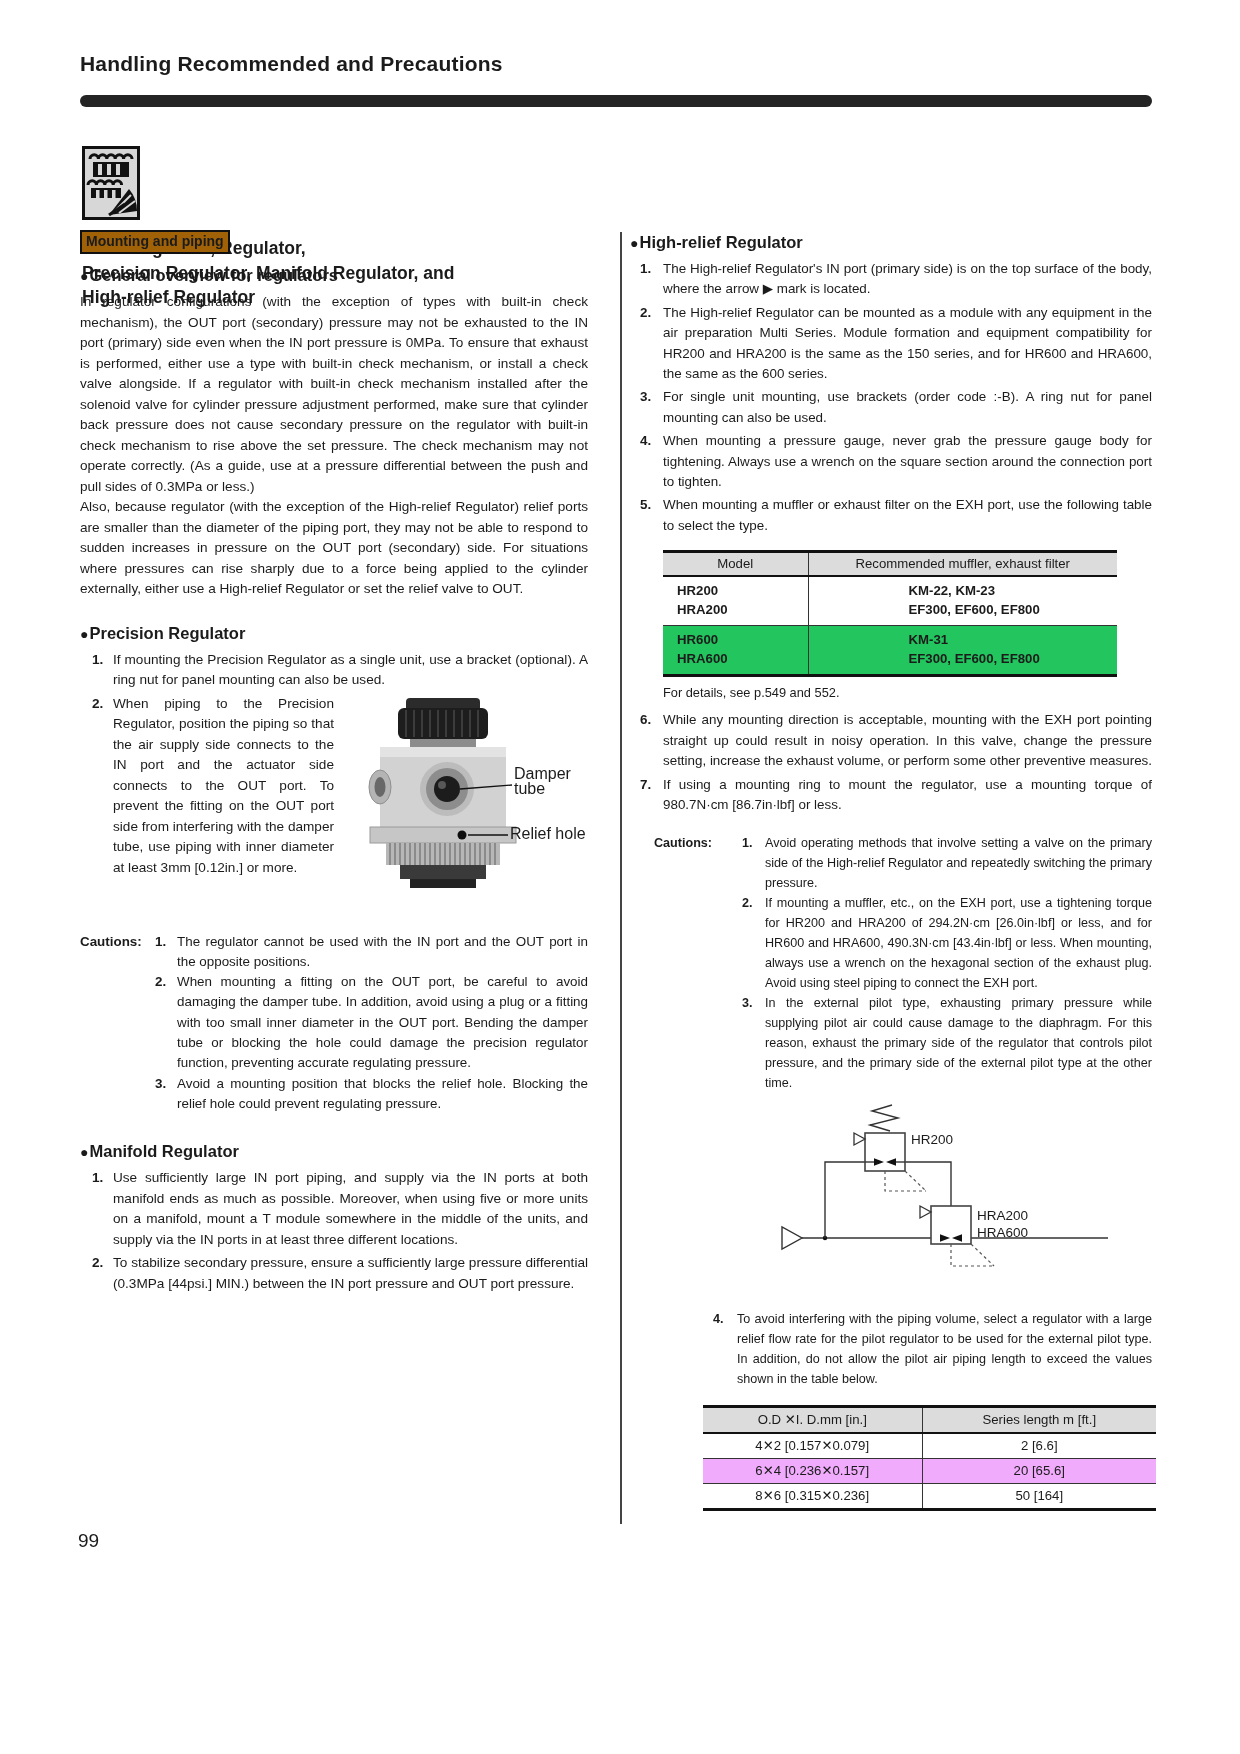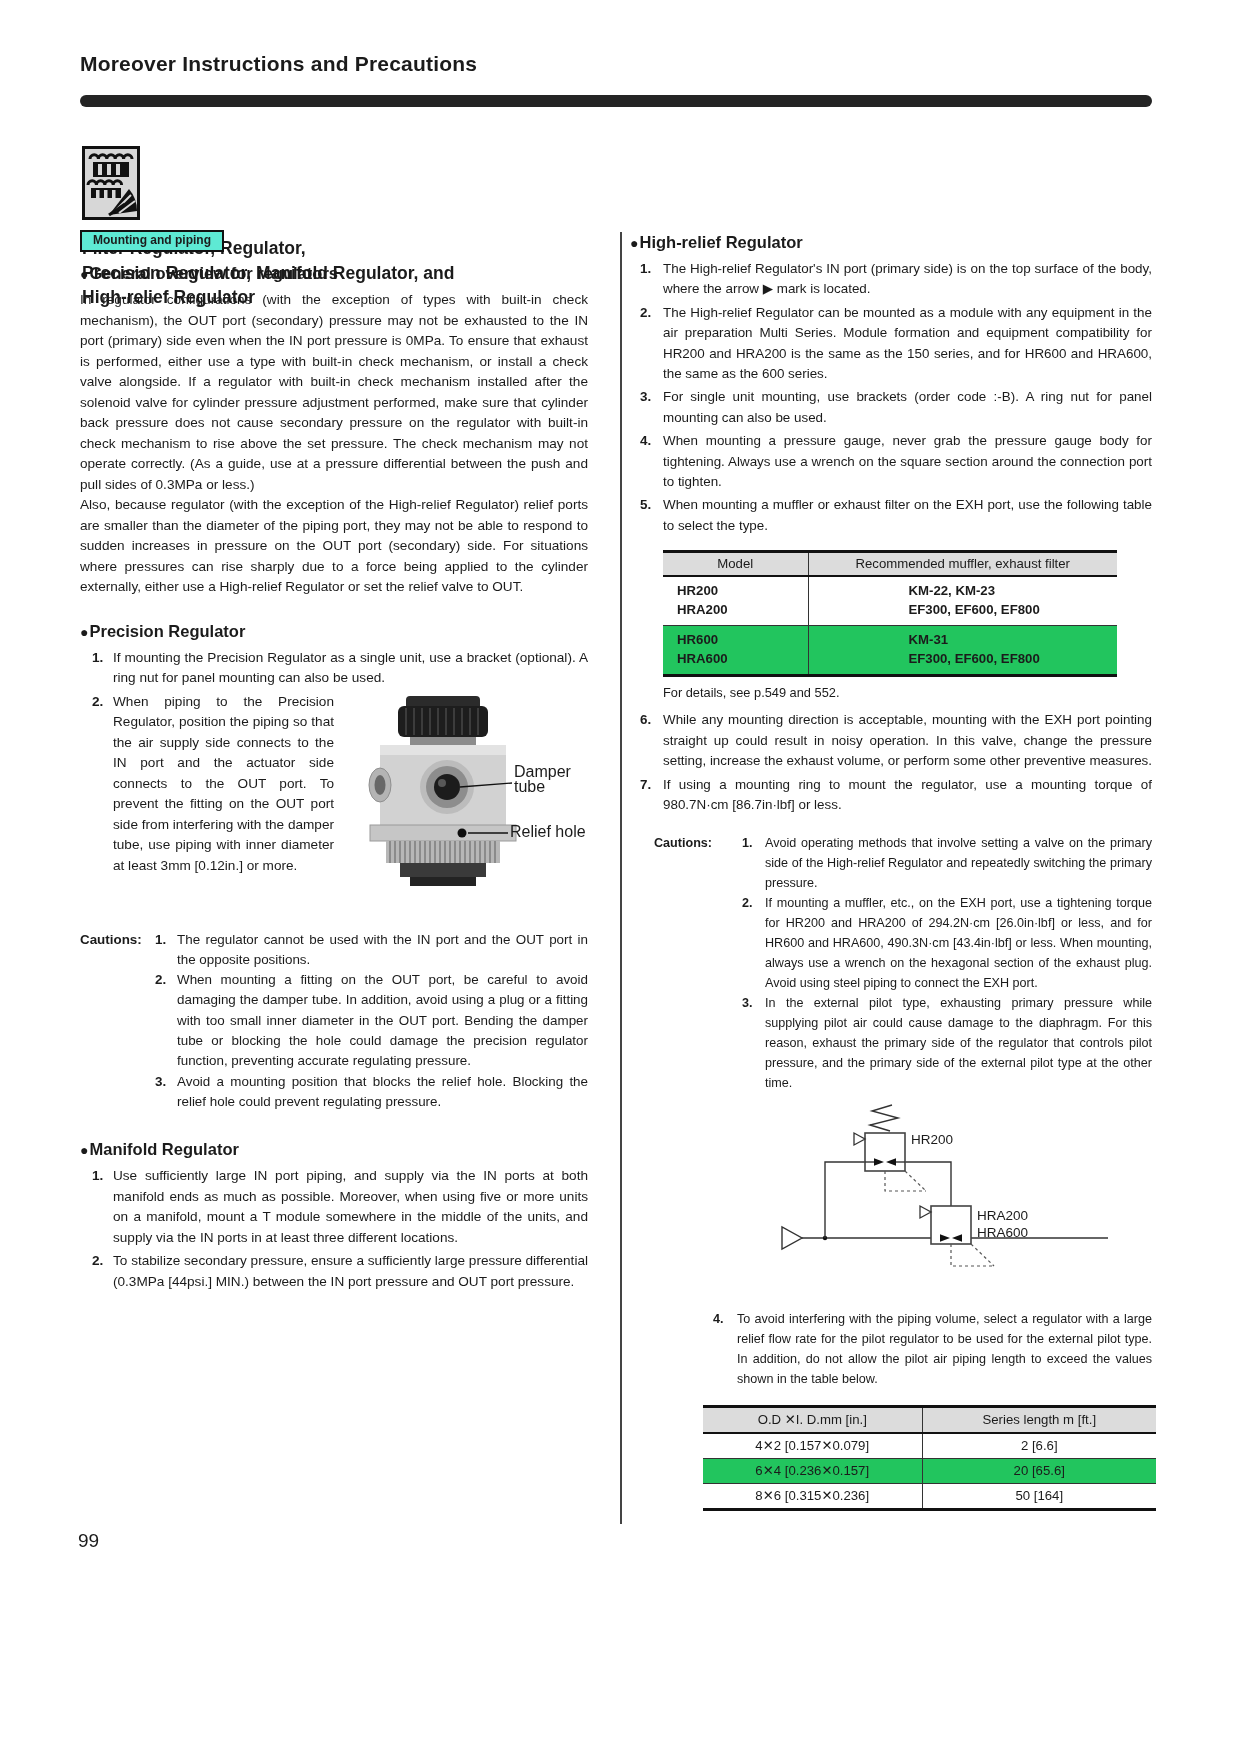--- a/index.html
+++ b/index.html
@@ -7,22 +7,22 @@
         font-family:"Liberation Sans", sans-serif;color:#1b1b1b;overflow:hidden;}
   .h-title{position:absolute;left:80px;top:52px;font-size:21px;font-weight:bold;letter-spacing:.2px;}
   .h-bar{position:absolute;left:80px;top:95px;width:1072px;height:12px;background:#242424;border-radius:7px;}
   .tblock{position:absolute;left:82px;top:146px;display:flex;gap:15px;flex-direction:column;}
   .icon-box{width:58px;height:74px;background:#d7d7d7;border:3px solid #111;box-sizing:border-box;flex:0 0 auto;}
   .tlines{font-size:17.5px;font-weight:bold;line-height:24.5px;padding-top:1px;}
   .divider{position:absolute;left:620px;top:232px;height:1292px;width:1.5px;background:#444;}
   .col{position:absolute;top:230px;}
   .col-l{left:80px;width:508px;}
   .col-r{left:630px;top:228px;width:522px;}
-  .boxhead{display:inline-block;border:2px solid #111;background:#5eead4;font-size:12px;
-           font-weight:bold;padding:1px 11px 3px;margin-bottom:7px;}
+  .boxhead{display:inline-block;border:2px solid #111;background:#a16207;font-size:14px;
+           font-weight:bold;padding:1px 4px 3px;margin-bottom:7px;}
   .shead{font-size:16.5px;font-weight:bold;margin:5px 0 7px;}
   .shead .blt{font-size:14px;margin-right:1px;}
   .para{font-size:13.6px;line-height:20.5px;text-align:justify;}
   .item{display:flex;font-size:13.6px;line-height:20.5px;margin-top:3px;}
   .col-l .item{padding-left:12px;}
   .item .num{font-weight:bold;flex:0 0 21px;}
   .itext{flex:1;text-align:justify;}
   .col-r .item{padding-left:10px;font-size:13.4px;line-height:20.4px;}
   .col-r .item .num{flex:0 0 23px;}
   .cautions{display:flex;margin-top:20px;clear:both;}
@@ -53,32 +53,32 @@
   .tbl1 td.c1{padding-left:14px;}
   .tbl1 td.c2{padding-left:100px;}
   .tbl1 tr.r1 td{border-bottom:1.5px solid #333;}
   .tbl1 tr.r2{background:#22c55e;}
   .note{font-size:12.8px;margin:8px 0 0 33px;}
   .tbl2{margin:16px 0 0 73px;width:453px;table-layout:fixed;}
   .tbl2 .w1{width:219px;}
   .tbl2 th{background:#dcdcdc;font-weight:normal;font-size:13.2px;padding:4px 2px 5px;border-bottom:2px solid #111;}
   .tbl2 td{font-size:13.2px;text-align:center;padding:4px 2px 5px;border-bottom:1.5px solid #333;}
   .tbl2 tr:last-child td{border-bottom:none;}
-  .tbl2 tr.alt{background:#22c55e;}
+  .tbl2 tr.alt{background:#f0abfc;}
   .diagram{position:relative;height:192px;margin-top:10px;}
   .diagram svg{position:absolute;left:48px;top:0;}
   svg text{font-family:"Liberation Sans", sans-serif;font-size:13.5px;fill:#1b1b1b;}
   .pnum{position:absolute;left:78px;top:1530px;font-size:19px;}
 </style>
 </head>
 <body>
 
 <div class="page">
 
-  <div class="h-title">Moreover Instructions and Precautions</div>
+  <div class="h-title">Handling Recommended and Precautions</div>
   <div class="h-bar"></div>
 
   <div class="tblock">
     <div class="icon-box">
       <svg width="52" height="68" viewBox="0 0 52 68">
         <path d="M5,10 a4.2,4.2 0 0 1 8.4,0 a4.2,4.2 0 0 1 8.4,0 a4.2,4.2 0 0 1 8.4,0 a4.2,4.2 0 0 1 8.4,0 a4.2,4.2 0 0 1 8.4,0" fill="none" stroke="#111" stroke-width="3"></path>
         <rect x="8" y="13" width="36" height="15" fill="#111"></rect>
         <rect x="13" y="15" width="4" height="11" fill="#d7d7d7"></rect>
         <rect x="22" y="15" width="4" height="11" fill="#d7d7d7"></rect>
         <rect x="31" y="15" width="4" height="11" fill="#d7d7d7"></rect>

